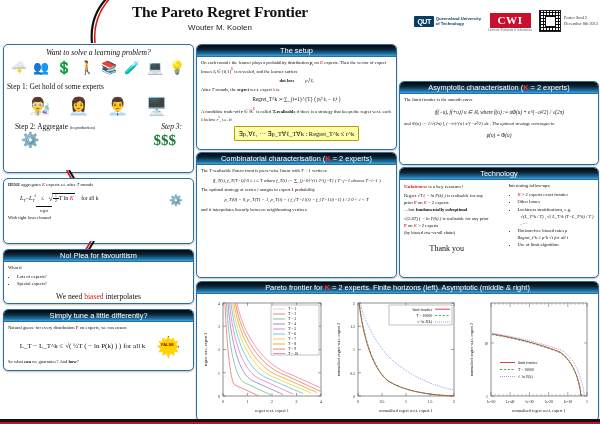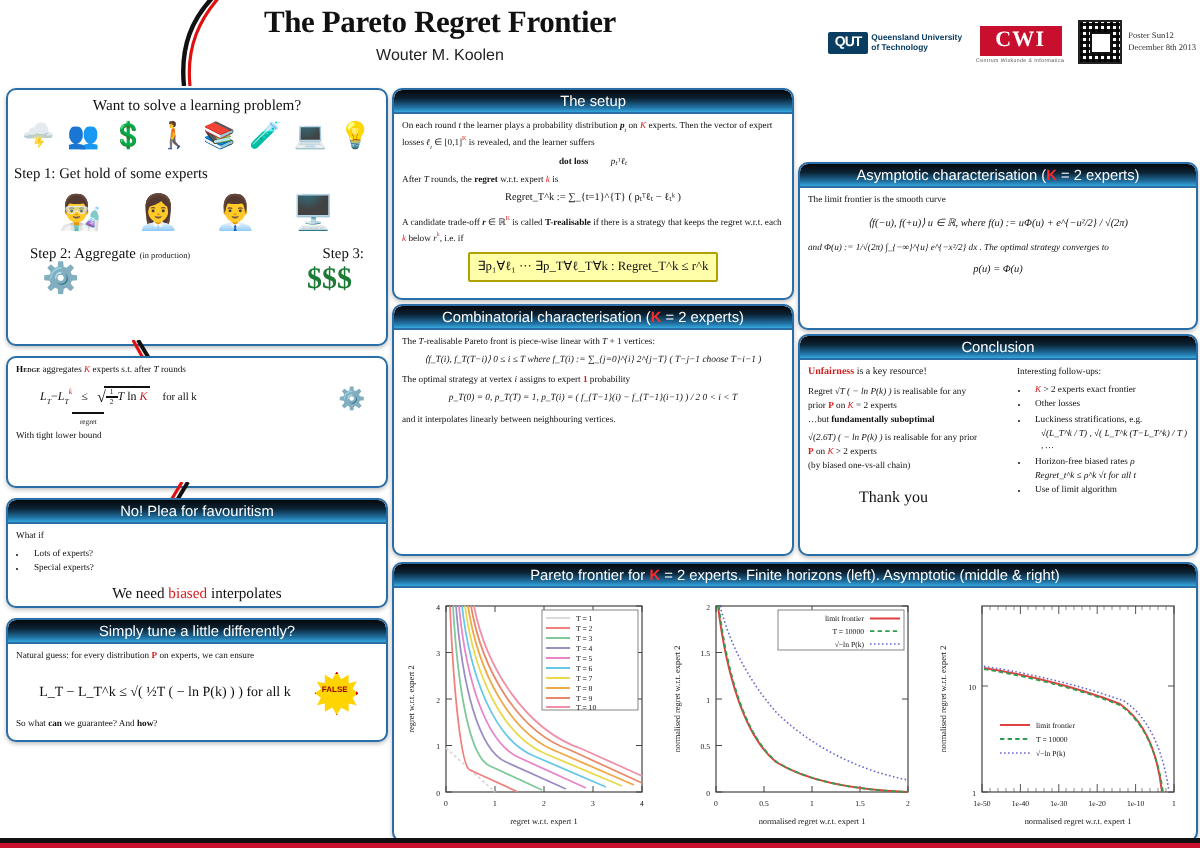--- a/index.html
+++ b/index.html
@@ -120,21 +120,21 @@
         <div class="qr-txt">
           <span>Poster Sun12</span><br>
           <span>December 8th 2013</span>
         </div>
       </div>
     </div>
   </div>
 
   <div class="panel" style="left:3px;top:44px;width:189px;height:127px;">
     <div class="panel-body" style="padding:2px 3px;">
-      <div class="ctr" style="font-size:7.6px;">Want to solve a learning problem?</div>
+      <div class="ctr" style="font-size:7.6px;font-style:italic;">Want to solve a learning problem?</div>
       <div class="emoji-row">
         <span>🌩️</span>
         <span>👥</span>
         <span>💲</span>
         <span>🚶</span>
         <span>📚</span>
         <span>🧪</span>
         <span>💻</span>
         <span>💡</span>
       </div>
@@ -143,21 +143,21 @@
         <span>👨‍🔬</span>
         <span>👩‍💼</span>
         <span>👨‍💼</span>
         <span>🖥️</span>
       </div>
       <div style="display:flex;justify-content:space-between;align-items:baseline;margin-top:3px;padding:0 8px;">
         <span style="font-size:7.4px;">
           <span>Step 2: Aggregate</span>
           <span style="font-size:4.2px;">(in production)</span>
         </span>
-        <span style="font-size:7.4px;">Step 3:</span>
+        <span style="font-size:7.4px;font-style:italic;">Step 3:</span>
       </div>
       <div style="display:flex;justify-content:space-between;padding:0 14px;font-size:15px;line-height:1;">
         <span>⚙️</span>
         <span style="color:#1b7a34;font-family:'Liberation Serif',serif;font-weight:bold;font-size:15px;">$$$</span>
       </div>
     </div>
   </div>
 
   <svg class="conn" style="left:66px;top:170px;" viewBox="0 0 14 10">
     <path d="M3 0 L9 10" stroke="#111" stroke-width="2" fill="none"></path>
@@ -273,21 +273,21 @@
       <div>The limit frontier is the smooth curve</div>
       <div class="eq math" style="font-size:5.2px;margin:5px 0;">⟨f(−u), f(+u)⟩   u ∈ ℝ,   where   f(u) := uΦ(u) + e^{−u²/2} / √(2π)</div>
       <div>
         <span class="math">and Φ(u) := </span><span class="math">1/√(2π) ∫_{−∞}^{u} e^{−x²/2} dx . The optimal strategy converges to</span>
       </div>
       <div class="eq math" style="font-size:5.2px;margin:4px 0 0 0;">p(u) = Φ(u)</div>
     </div>
   </div>
 
   <div class="panel" style="left:399px;top:167px;width:198px;height:109px;">
-    <div class="panel-head">Conclusion</div>
+    <div class="panel-head">Technology</div>
     <div class="panel-body" style="display:flex;gap:19px;">
       <div style="width:50%;">
         <div style="font-size:5px;">
           <span class="red b">Unfairness</span><span> is a key resource!</span>
         </div>
         <div style="margin-top:3px;">
           <span>Regret </span><span class="math">√T ( − ln P(k) )</span><span> is realisable for any prior </span><span class="red b">P</span><span> on </span><span class="red math">K</span><span> = 2 experts</span>
         </div>
         <div>
           <span>…but </span><span class="b">fundamentally suboptimal</span>

